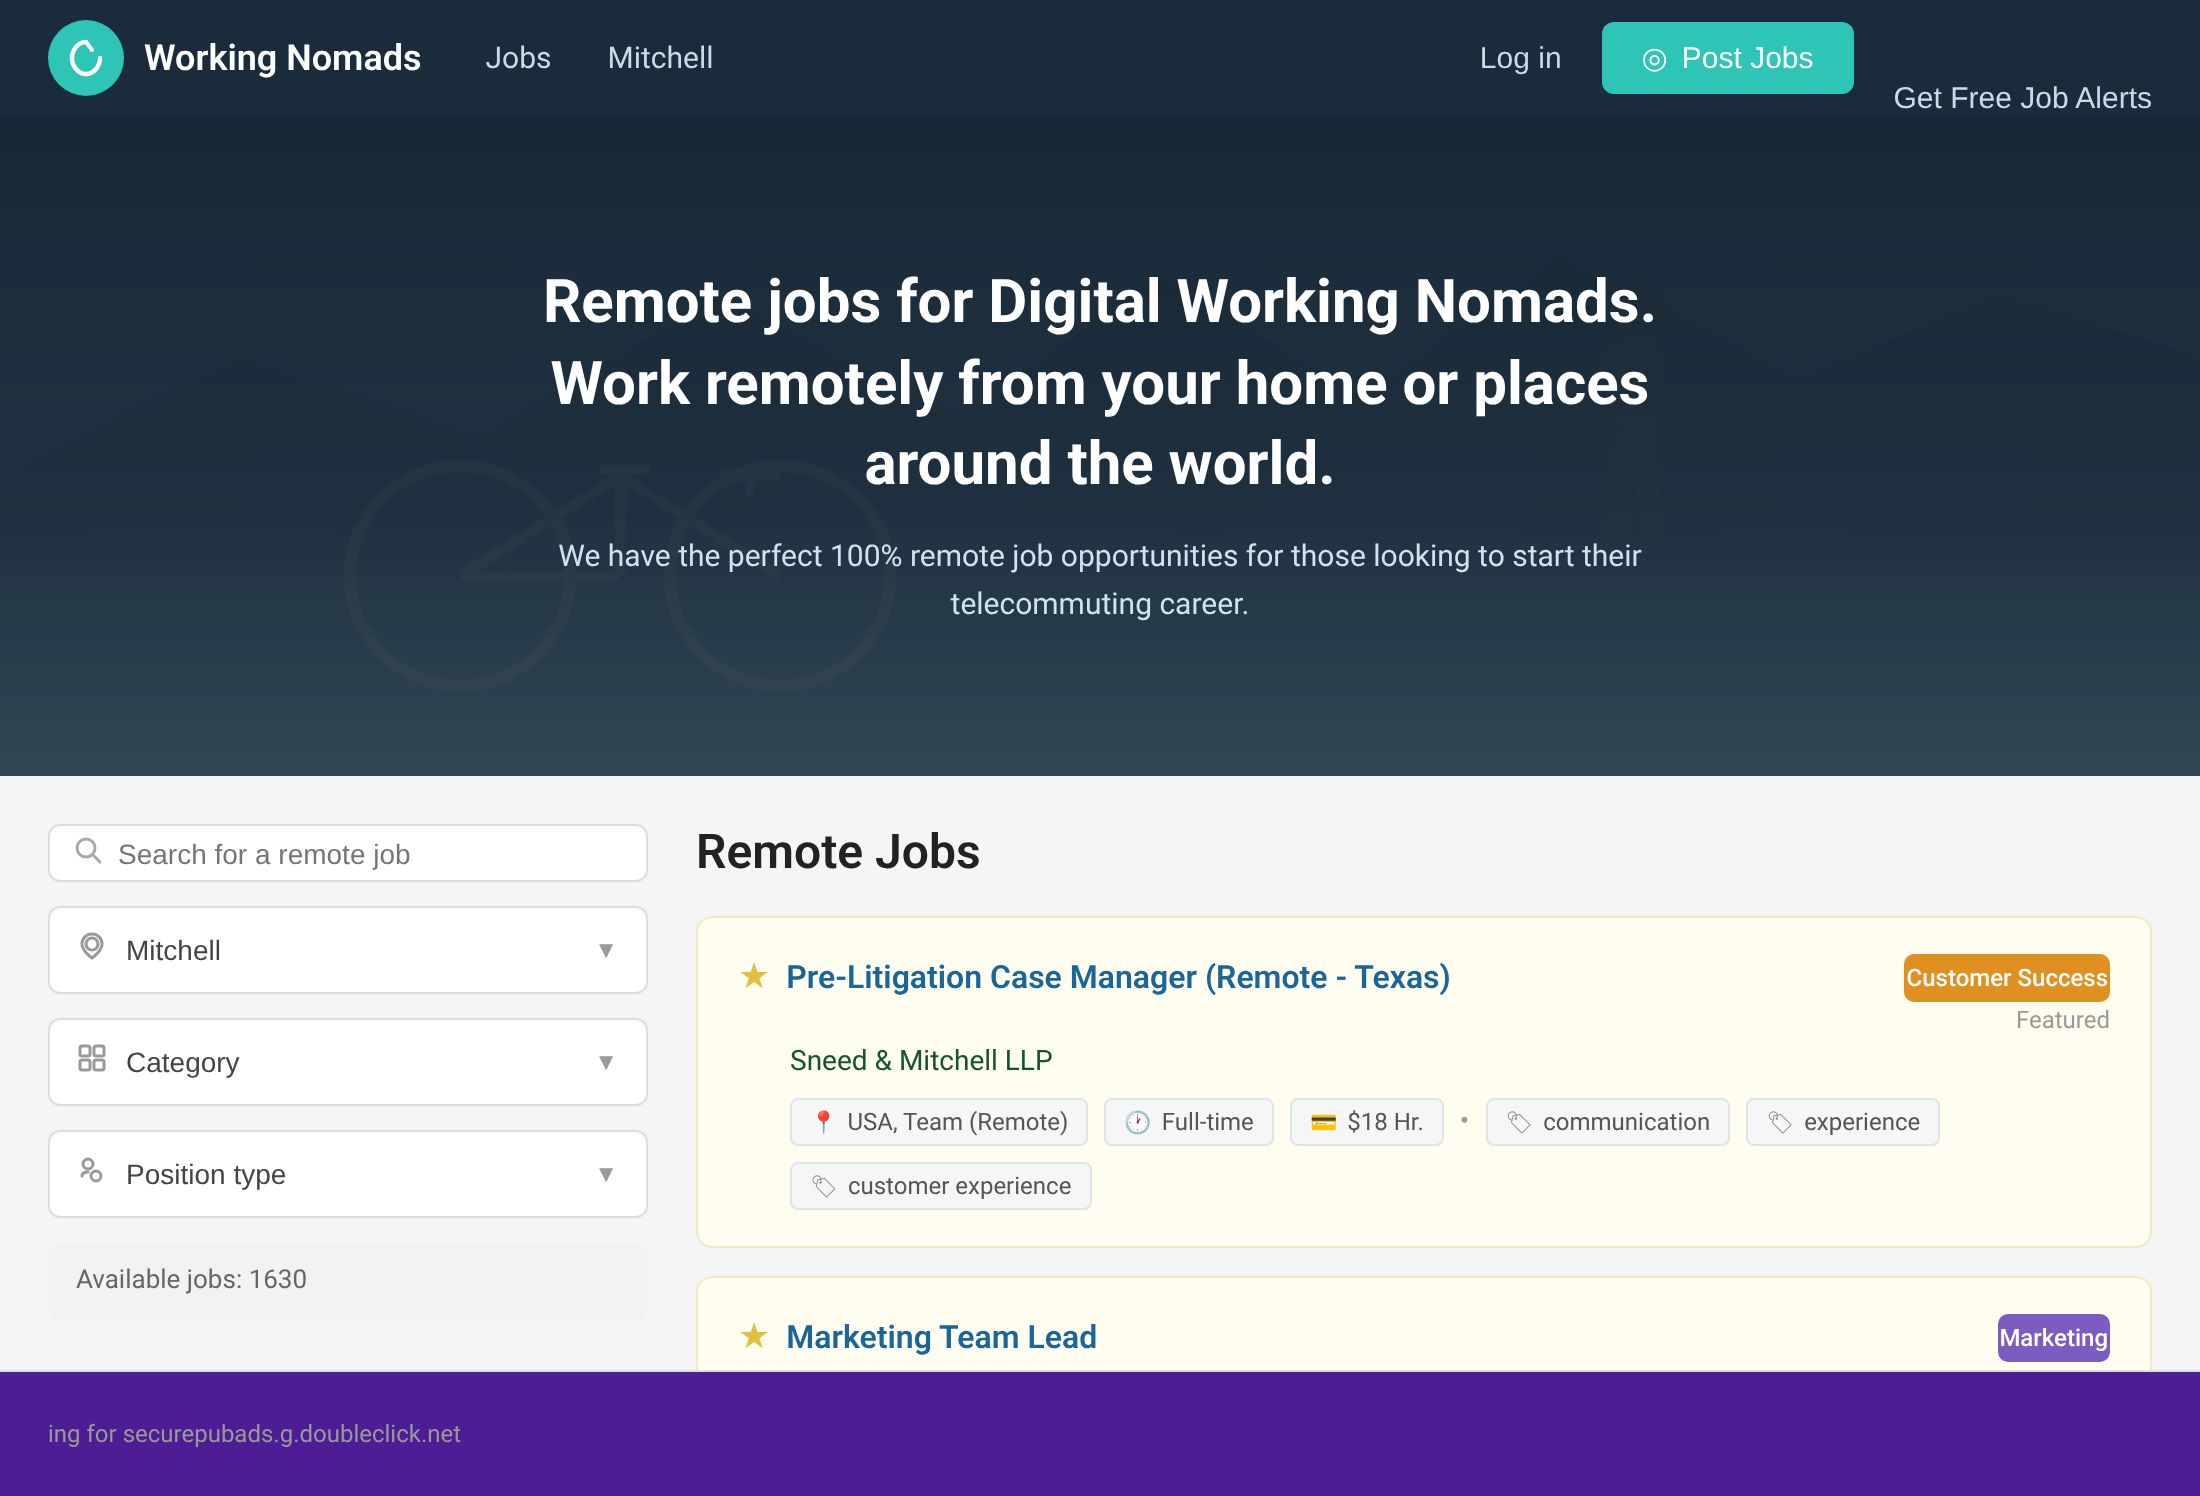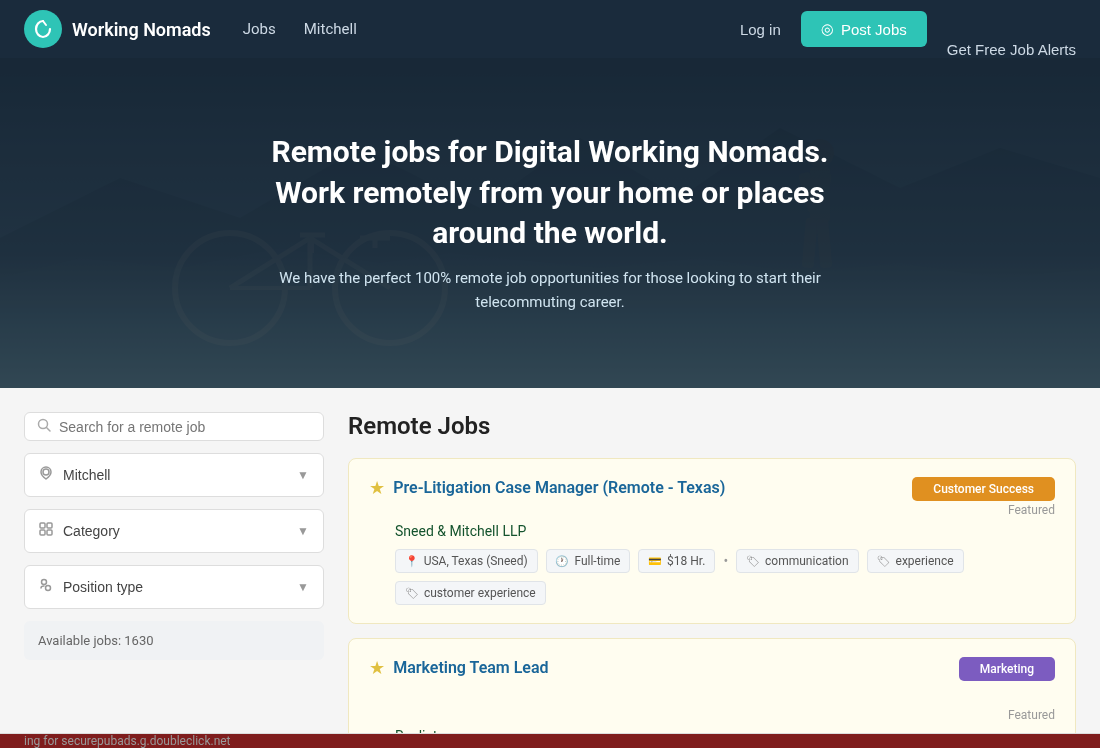--- a/index.html
+++ b/index.html
@@ -227,21 +227,21 @@
       margin-right: 8px;
       flex-shrink: 0;
     }
     .job-title {
       font-size: 16px;
       font-weight: 600;
       color: #1a6699;
       flex: 1;
     }
     .job-badge {
-      padding: 5px 21px;
+      padding: 5px 1px;
       border-radius: 5px;
       font-size: 12px;
       font-weight: 500;
       color: white;
       margin-left: 12px;
       white-space: nowrap;
     }
     .badge-customer-success { background: #e09020; }
     .badge-marketing { background: #7c5cc0; }
     .job-company {
@@ -279,23 +279,23 @@
       color: #888;
     }
     .tag-dot {
       color: #999;
       font-size: 14px;
       align-self: center;
     }
 
     
     .bottom-bar {
-      background: #7f1d1d;
+      background: #4c1d95;
       border-top: 1px solid #ddd;
-      padding: 0 24px;
+      padding: 24px 24px;
       font-size: 12px;
       color: #999;
       position: fixed;
       bottom: 0;
       left: 0;
       right: 0;
       z-index: 10;
     }
   </style>
 </head>
@@ -438,21 +438,21 @@
         </div>
         <div style="display:flex; flex-direction:column; align-items:flex-end;">
           <span class="job-badge badge-customer-success">Customer Success</span>
           <span class="featured-label">Featured</span>
         </div>
       </div>
       <div class="job-company">Sneed &amp; Mitchell LLP</div>
       <div class="job-tags">
         <span class="job-tag">
           <span class="tag-icon">📍</span>
-          <span>USA, Texas (Sneed)</span>
+          <span>USA, Team (Remote)</span>
         </span>
         <span class="job-tag">
           <span class="tag-icon">🕐</span>
           <span>Full-time</span>
         </span>
         <span class="job-tag">
           <span class="tag-icon">💳</span>
           <span>$18 Hr.</span>
         </span>
         <span class="tag-dot">•</span>

